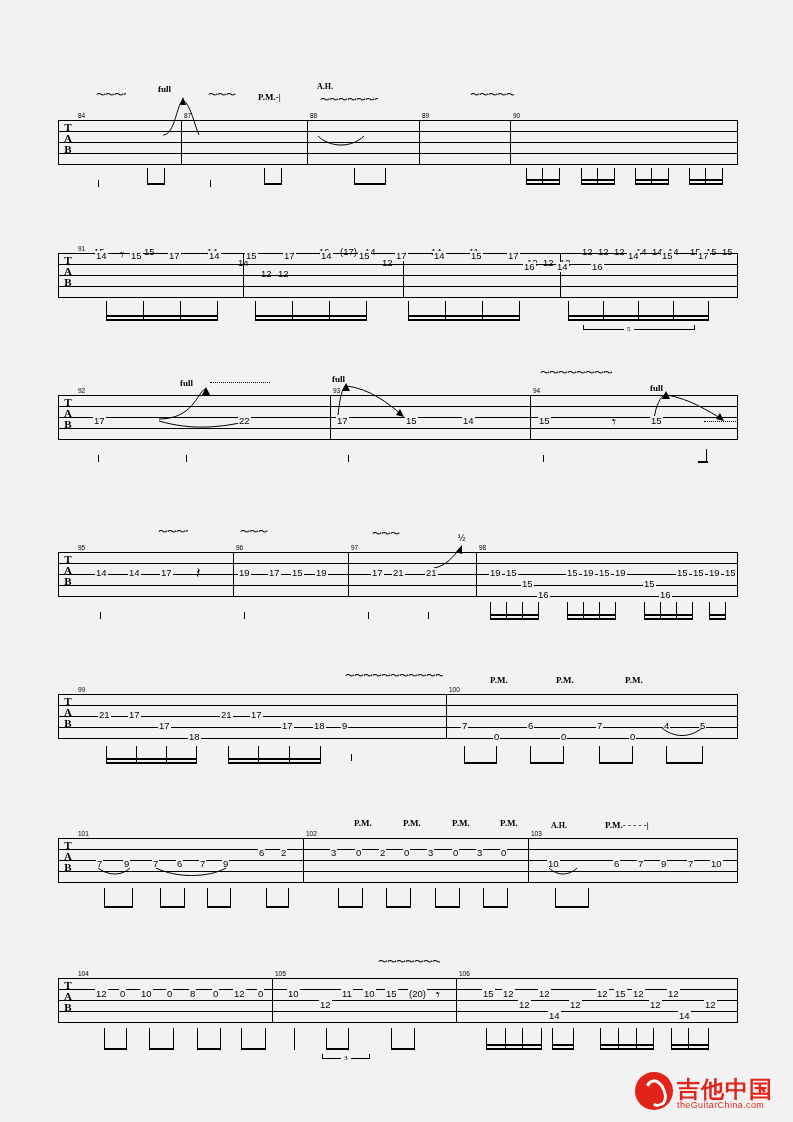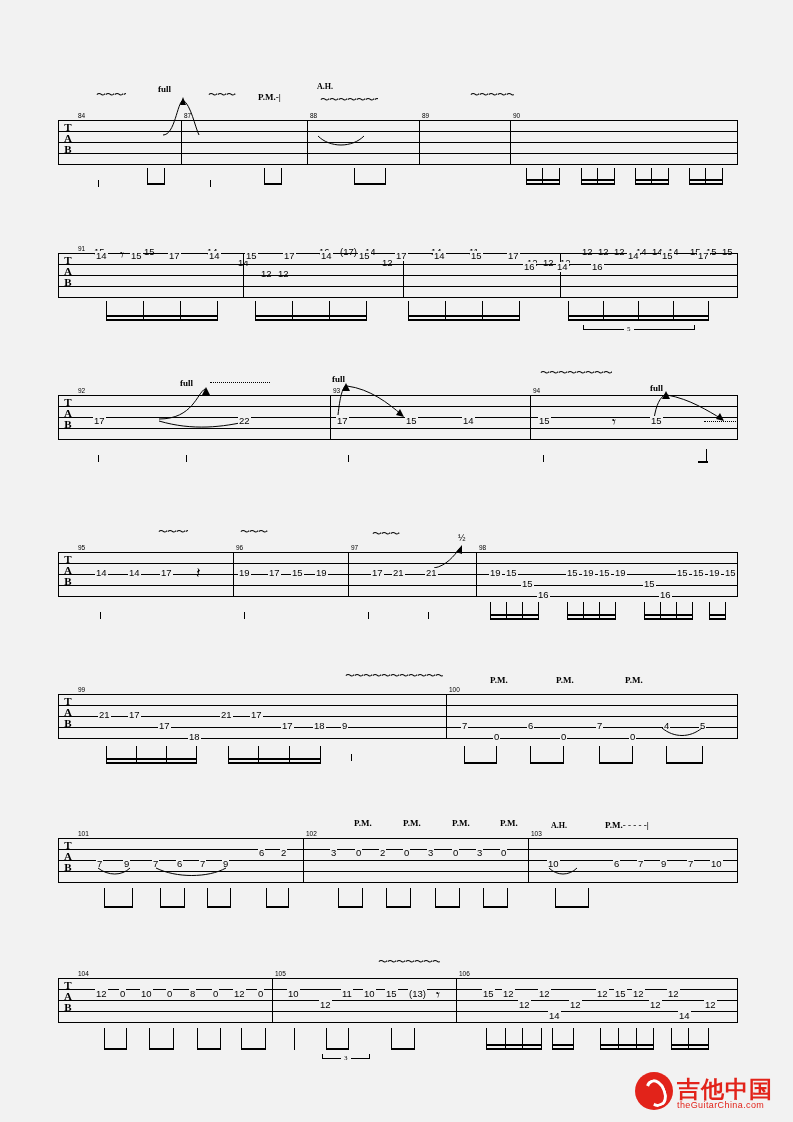--- a/index.html
+++ b/index.html
@@ -637,21 +637,21 @@
     <div class="num" style="left:108px;top:11px;">0</div>
     <div class="num" style="left:131px;top:11px;">8</div>
     <div class="num" style="left:154px;top:11px;">0</div>
     <div class="num" style="left:175px;top:11px;">12</div>
     <div class="num" style="left:199px;top:11px;">0</div>
     <div class="num" style="left:229px;top:11px;">10</div>
     <div class="num" style="left:261px;top:22px;">12</div>
     <div class="num" style="left:283px;top:11px;">11</div>
     <div class="num" style="left:305px;top:11px;">10</div>
     <div class="num" style="left:327px;top:11px;">15</div>
-    <div class="num" style="left:350px;top:11px;">(13)</div>
+    <div class="num" style="left:350px;top:11px;">(20)</div>
     <div class="num" style="left:424px;top:11px;">15</div>
     <div class="num" style="left:444px;top:11px;">12</div>
     <div class="num" style="left:460px;top:22px;">12</div>
     <div class="num" style="left:480px;top:11px;">12</div>
     <div class="num" style="left:490px;top:33px;">14</div>
     <div class="num" style="left:511px;top:22px;">12</div>
     <div class="num" style="left:538px;top:11px;">12</div>
     <div class="num" style="left:556px;top:11px;">15</div>
     <div class="num" style="left:574px;top:11px;">12</div>
     <div class="num" style="left:591px;top:22px;">12</div>

